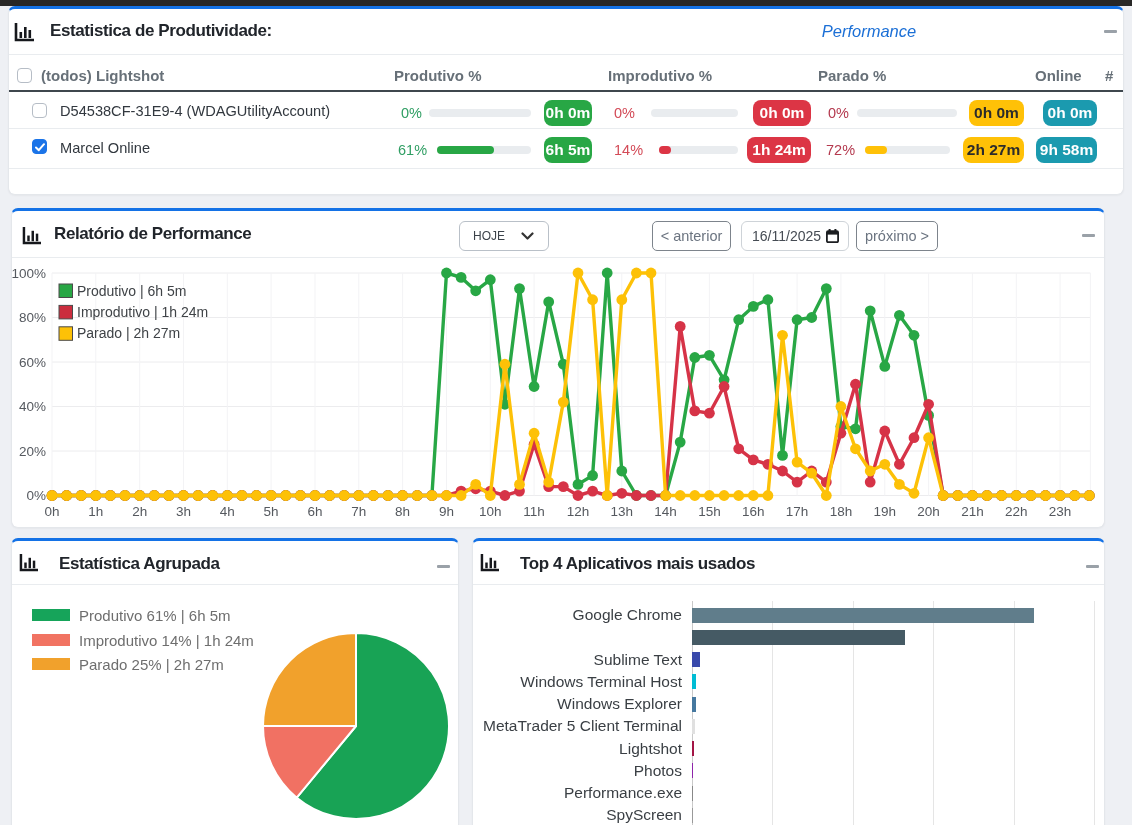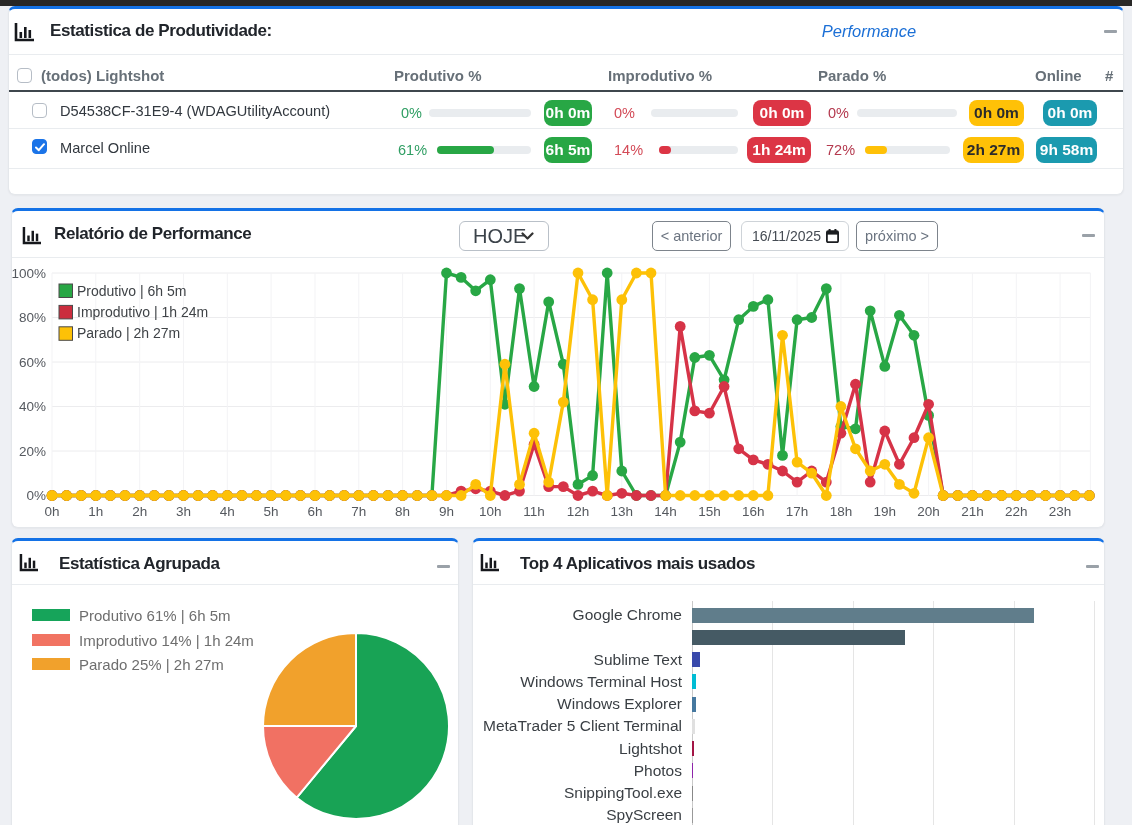--- a/index.html
+++ b/index.html
@@ -119,21 +119,21 @@
 
 <div class="card" id="card2">
   <div class="chead"></div>
   <svg class="cicon" style="left:10px;top:16px;" width="20" height="18" viewBox="0 0 21 19">
     <path d="M2 0 V17 H20" stroke="#16181c" stroke-width="2.6" fill="none"></path>
     <rect x="5.5" y="9" width="2.6" height="6" fill="#16181c"></rect>
     <rect x="10" y="4" width="2.6" height="11" fill="#16181c"></rect>
     <rect x="14.5" y="7" width="2.6" height="8" fill="#16181c"></rect>
   </svg>
   <div class="ctitle">Relatório de Performance</div>
-  <div class="ctl" style="left:447px;top:10px;width:90px;height:30px;line-height:28px;font-size:20px;text-align:left;padding-left:13px;">HOJE</div>
+  <div class="ctl" style="left:447px;top:10px;width:90px;height:30px;line-height:28px;font-size:12px;text-align:left;padding-left:13px;">HOJE</div>
   <svg style="position:absolute;left:509px;top:21px;" width="13" height="9" viewBox="0 0 13 9">
       <path d="M1.5 1.5 L6.5 6.5 L11.5 1.5" stroke="#333" stroke-width="2.2" fill="none" stroke-linecap="round" stroke-linejoin="round"></path>
     </svg>
   <div class="ctl" style="left:640px;top:10px;width:79px;height:30px;line-height:28px;font-size:14.5px;color:#6b7480;border-color:#7d848c;border-radius:5px;">&lt; anterior</div>
   <div class="ctl" style="left:729px;top:10px;width:108px;height:30px;line-height:28px;font-size:14px;color:#464c54;text-align:left;padding-left:10px;border-color:#ced3d8;">16/11/2025</div>
   <svg style="position:absolute;left:814px;top:18px;" width="13" height="14" viewBox="0 0 13 14">
       <rect x="0.9" y="2.2" width="11.2" height="11" rx="1.2" fill="none" stroke="#1c1e21" stroke-width="1.8"></rect>
       <rect x="0.9" y="2.2" width="11.2" height="3.4" fill="#1c1e21"></rect>
       <rect x="2.6" y="0" width="2" height="3.2" fill="#1c1e21"></rect>
       <rect x="8.4" y="0" width="2" height="3.2" fill="#1c1e21"></rect>
@@ -483,17 +483,17 @@
 <div class="lbl10" style="left:0;top:131.8px;">Windows Terminal Host</div>
 <div class="bar10" style="left:218.5px;top:133.2px;width:4.7px;background:#00bcd4;"></div>
 <div class="lbl10" style="left:0;top:154.0px;">Windows Explorer</div>
 <div class="bar10" style="left:218.5px;top:155.5px;width:4.0px;background:#45789f;"></div>
 <div class="lbl10" style="left:0;top:176.2px;">MetaTrader 5 Client Terminal</div>
 <div class="bar10" style="left:218.5px;top:177.8px;width:3.2px;background:#e0e0e0;"></div>
 <div class="lbl10" style="left:0;top:198.5px;">Lightshot</div>
 <div class="bar10" style="left:218.5px;top:200.0px;width:2.0px;background:#a31545;"></div>
 <div class="lbl10" style="left:0;top:220.8px;">Photos</div>
 <div class="bar10" style="left:218.5px;top:222.2px;width:1.4px;background:#8e24aa;"></div>
-<div class="lbl10" style="left:0;top:243.0px;">SnippingTool.exe</div>
+<div class="lbl10" style="left:0;top:243.0px;">Performance.exe</div>
 <div class="bar10" style="left:218.5px;top:244.5px;width:0.8px;background:#888888;"></div>
 <div class="lbl10" style="left:0;top:265.2px;">SpyScreen</div>
 <div class="bar10" style="left:218.5px;top:266.8px;width:0.6px;background:#999999;"></div>
 </div>
 
 </body></html>

